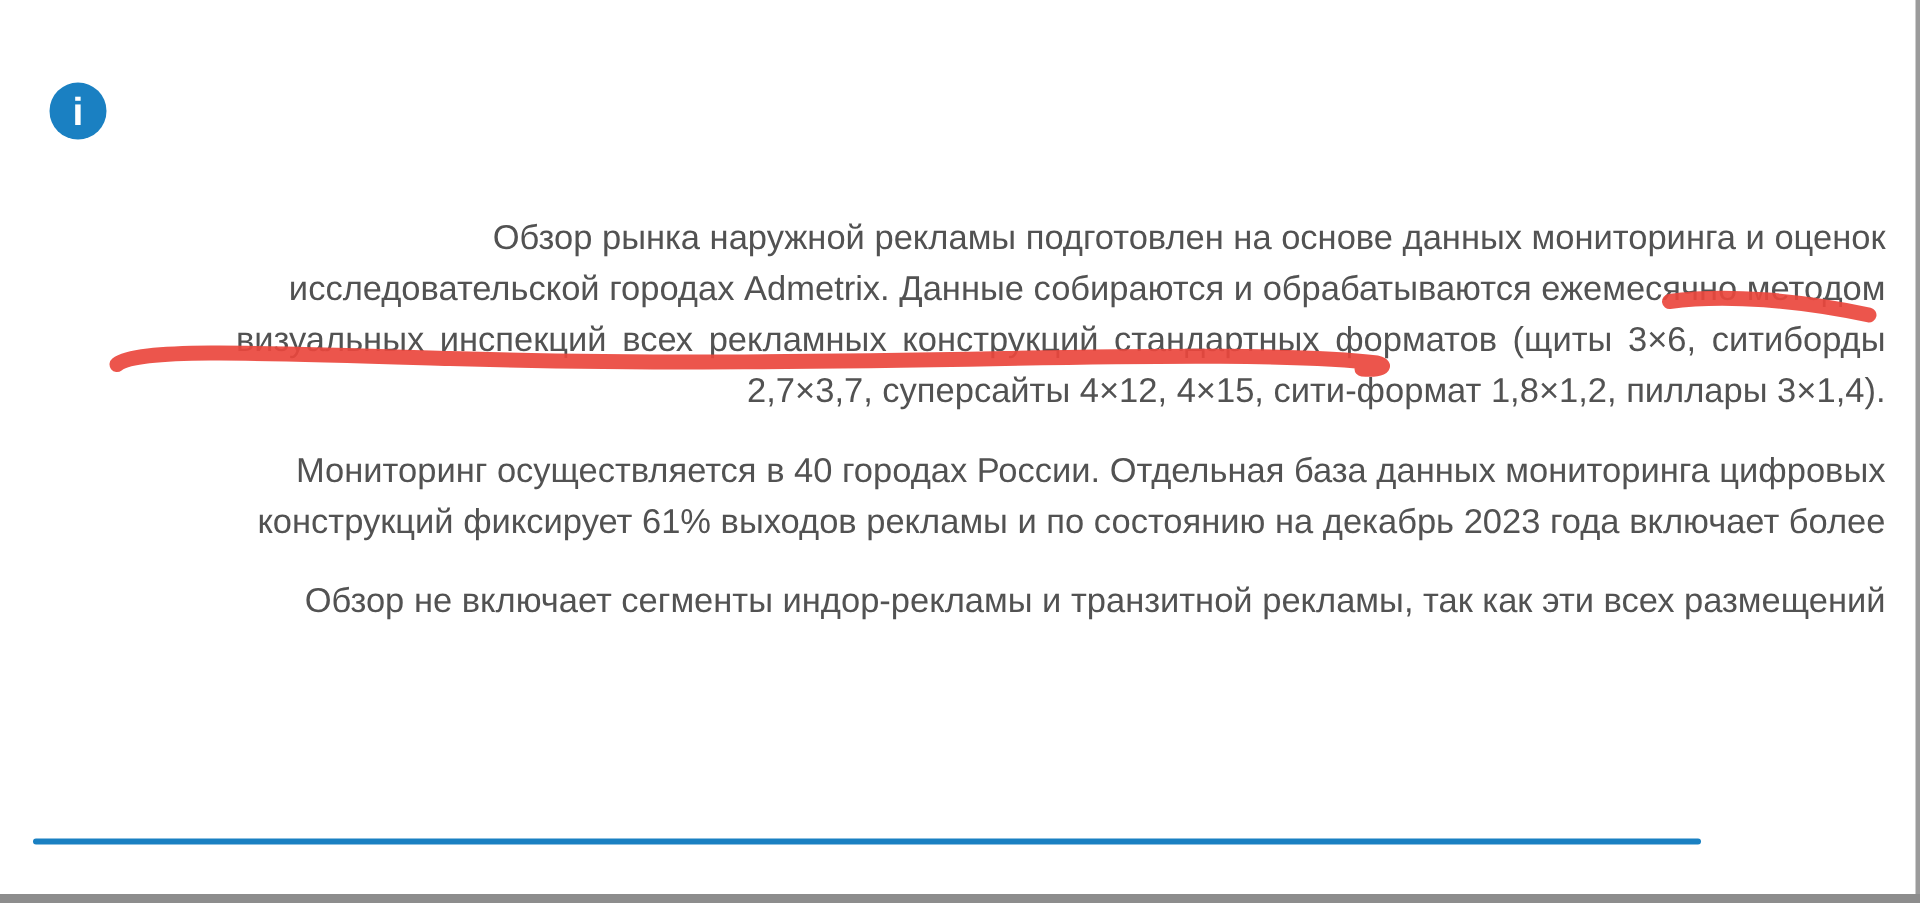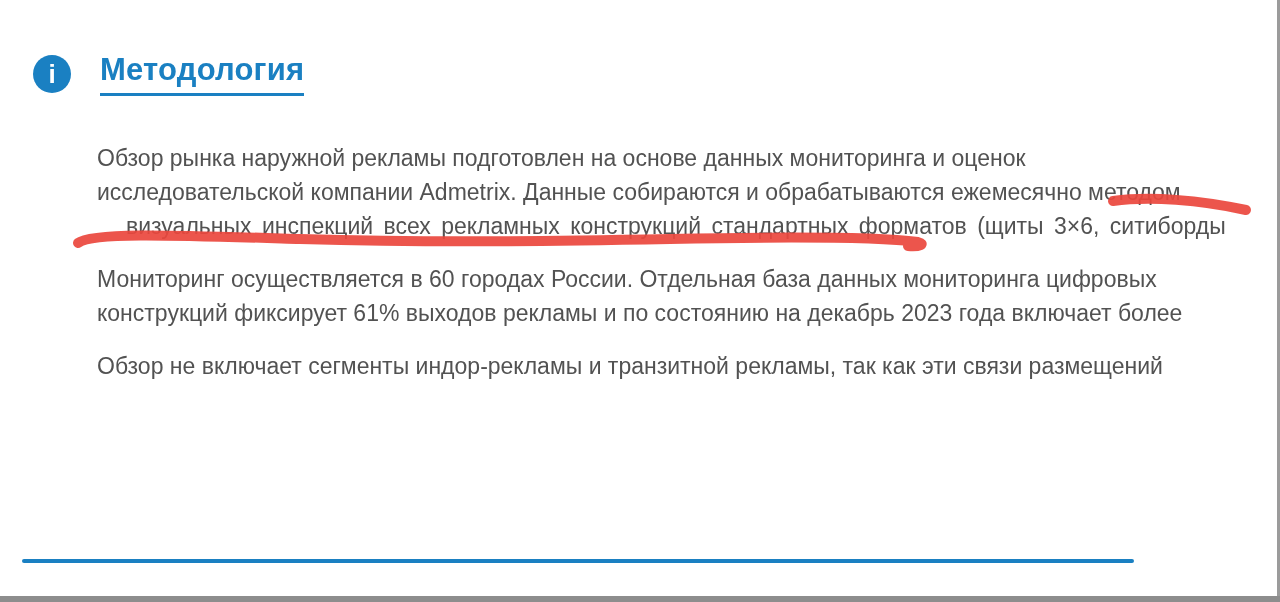--- a/index.html
+++ b/index.html
@@ -35,21 +35,21 @@
     letter-spacing:0.2px;
     padding-bottom:5px;
     border-bottom:3px solid #1a80c2;
   }
   
   .content {
     position:absolute; left:97px; top:141px; width:1160px;
     color:#525252;
     font-size:23px; line-height:34px;
   }
-  .para { margin-bottom:19px; }
+  .para { margin-bottom:19px;text-align:right; }
   .line { white-space:nowrap; }
   .line.wide { word-spacing:4px;margin-left:29px; }
   
   svg.marker-overlay {
     position:absolute; left:0; top:0; width:1280px; height:602px;
     pointer-events:none;
   }
   svg.marker-overlay path {
     fill:none;
     stroke-width:10;
@@ -66,34 +66,34 @@
   }
 </style>
 </head>
 <body>
 
 <div class="page">
 
   <div class="info-badge">
     <span>i</span>
   </div>
-  <h1 class="title">Методология</h1>
 
   <div class="content">
     <div class="para">
       <div class="line">Обзор рынка наружной рекламы подготовлен на основе данных мониторинга и оценок</div>
-      <div class="line">исследовательской компании Admetrix. Данные собираются и обрабатываются ежемесячно методом</div>
+      <div class="line">исследовательской городах Admetrix. Данные собираются и обрабатываются ежемесячно методом</div>
       <div class="line wide">визуальных инспекций всех рекламных конструкций стандартных форматов (щиты 3×6, ситиборды</div>
+      <div class="line">2,7×3,7, суперсайты 4×12, 4×15, сити-формат 1,8×1,2, пиллары 3×1,4).</div>
     </div>
     <div class="para">
-      <div class="line">Мониторинг осуществляется в 60 городах России. Отдельная база данных мониторинга цифровых</div>
+      <div class="line">Мониторинг осуществляется в 40 городах России. Отдельная база данных мониторинга цифровых</div>
       <div class="line">конструкций фиксирует 61% выходов рекламы и по состоянию на декабрь 2023 года включает более</div>
     </div>
     <div class="para">
-      <div class="line">Обзор не включает сегменты индор-рекламы и транзитной рекламы, так как эти связи размещений</div>
+      <div class="line">Обзор не включает сегменты индор-рекламы и транзитной рекламы, так как эти всех размещений</div>
     </div>
   </div>
 
   <svg class="marker-overlay" viewBox="0 0 1280 602">
     <path d="M 1113 201 C 1150 196, 1200 200, 1246 210" stroke="#ea463d"></path>
     <path d="M 78 243 C 92 232, 170 235, 300 239
              C 440 243, 560 241, 670 239
              C 770 237, 870 236, 918 242
              C 926 244, 920 247, 908 246" stroke="#ea463d"></path>
   </svg>

